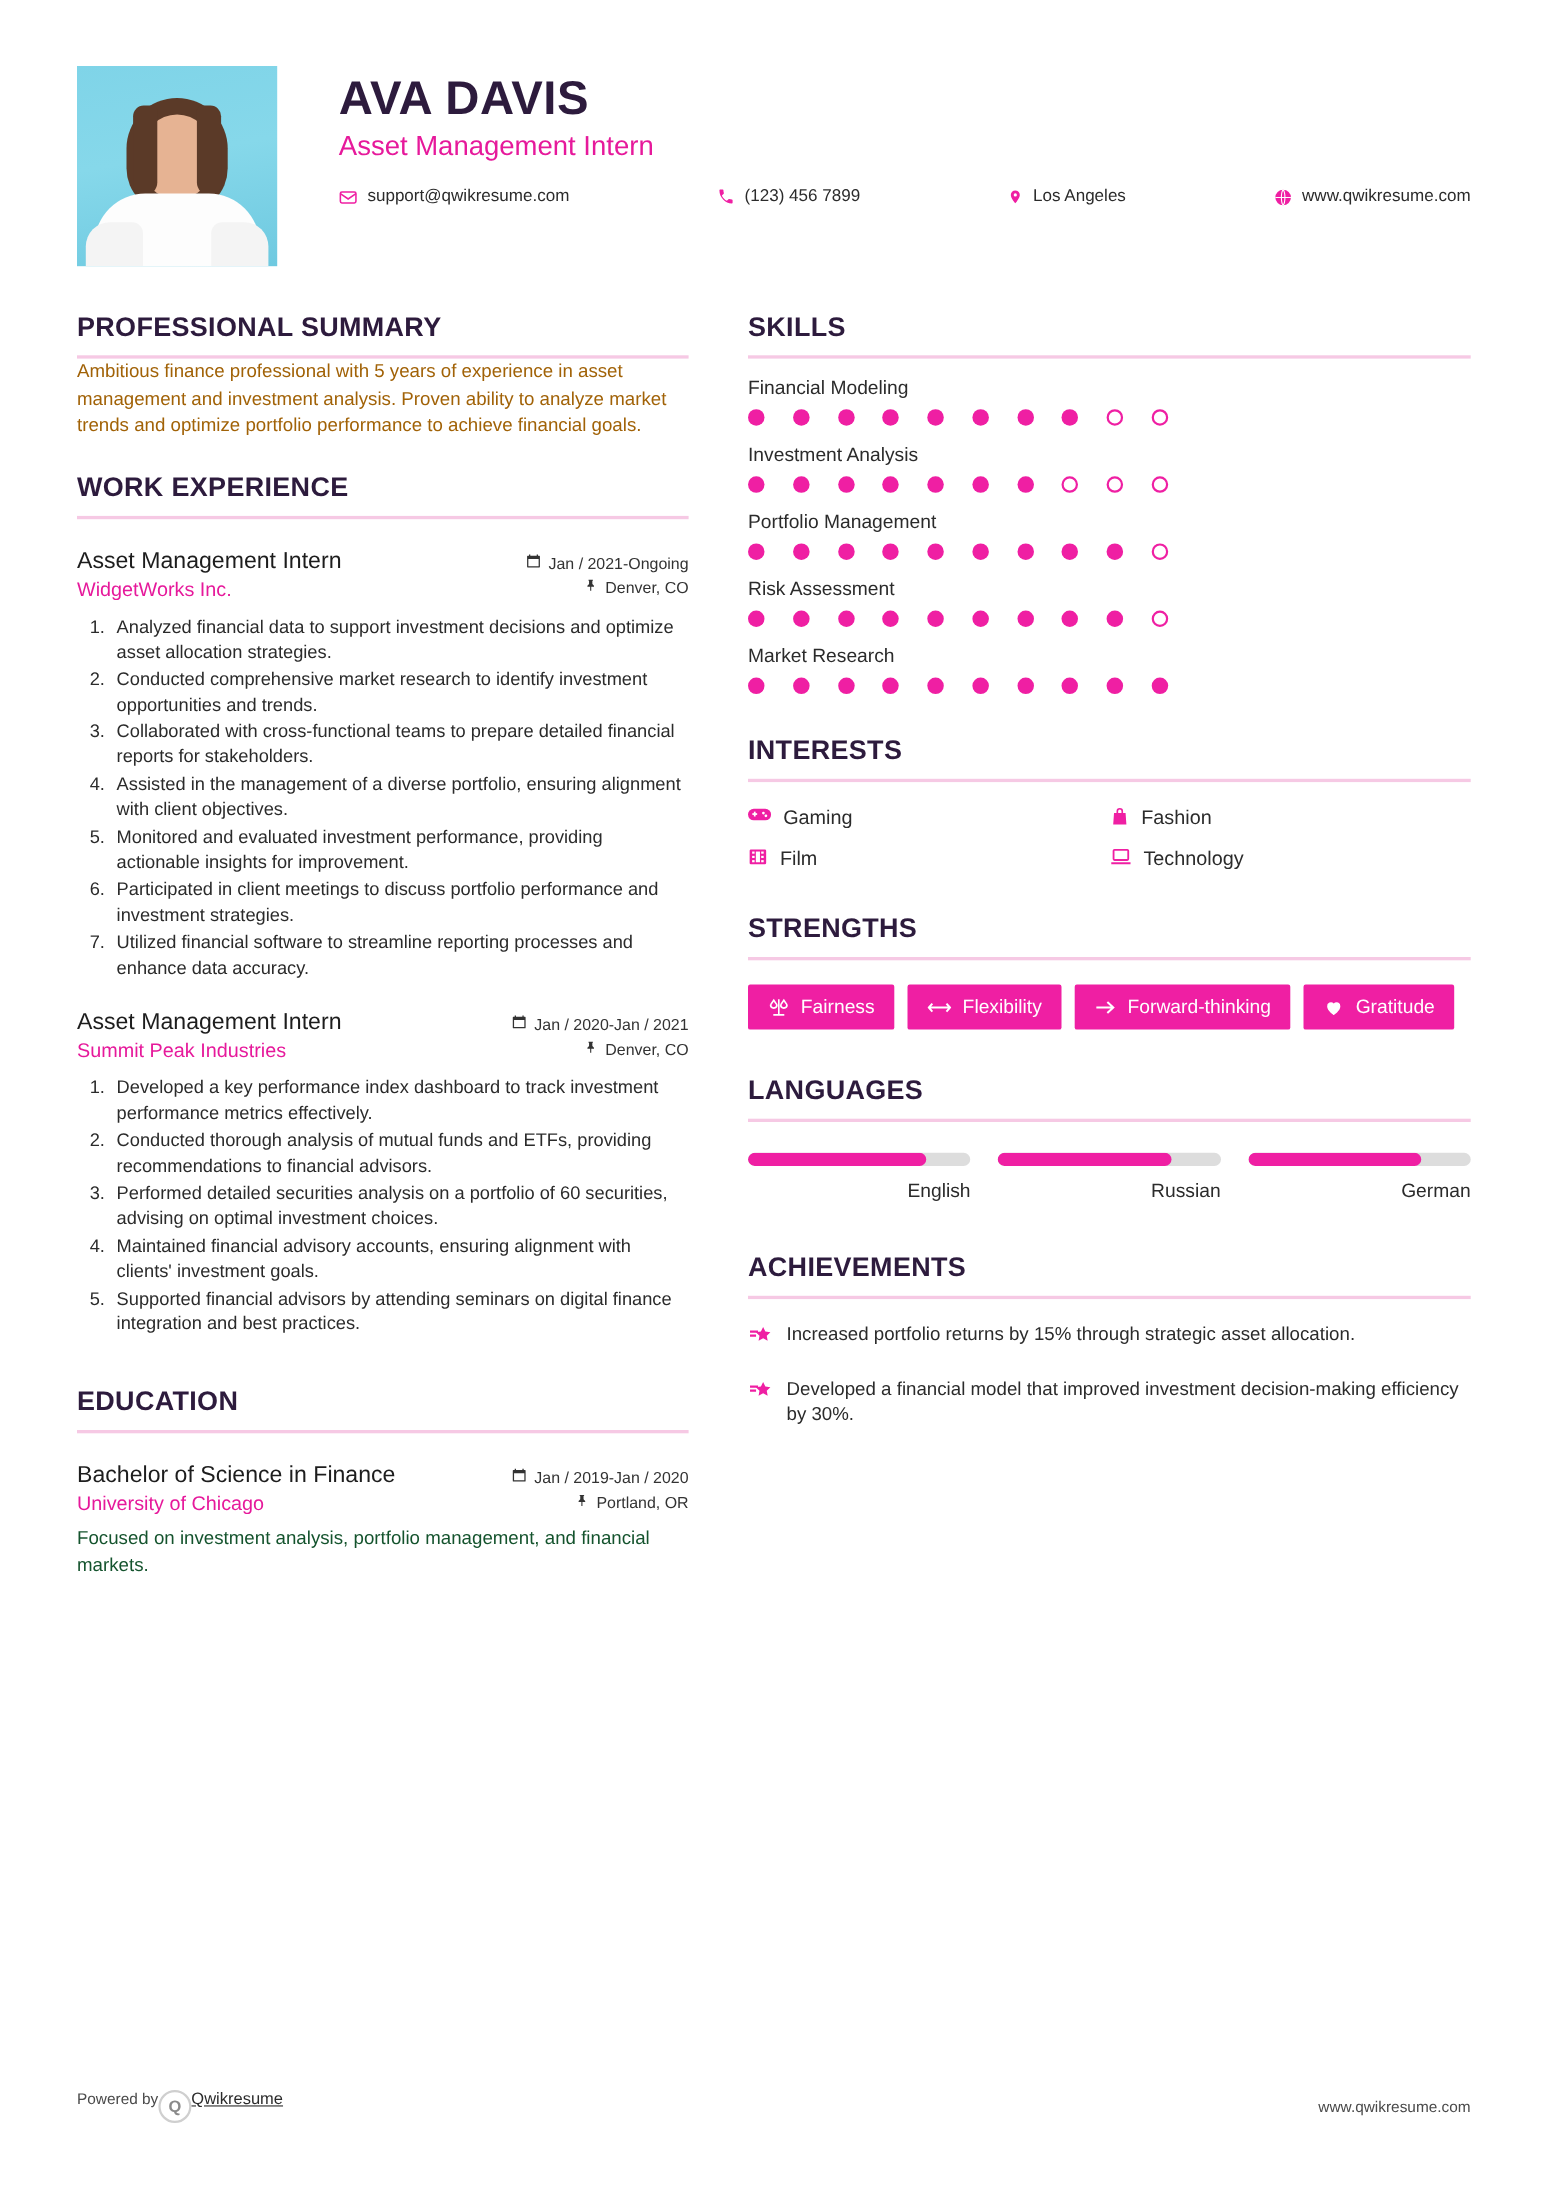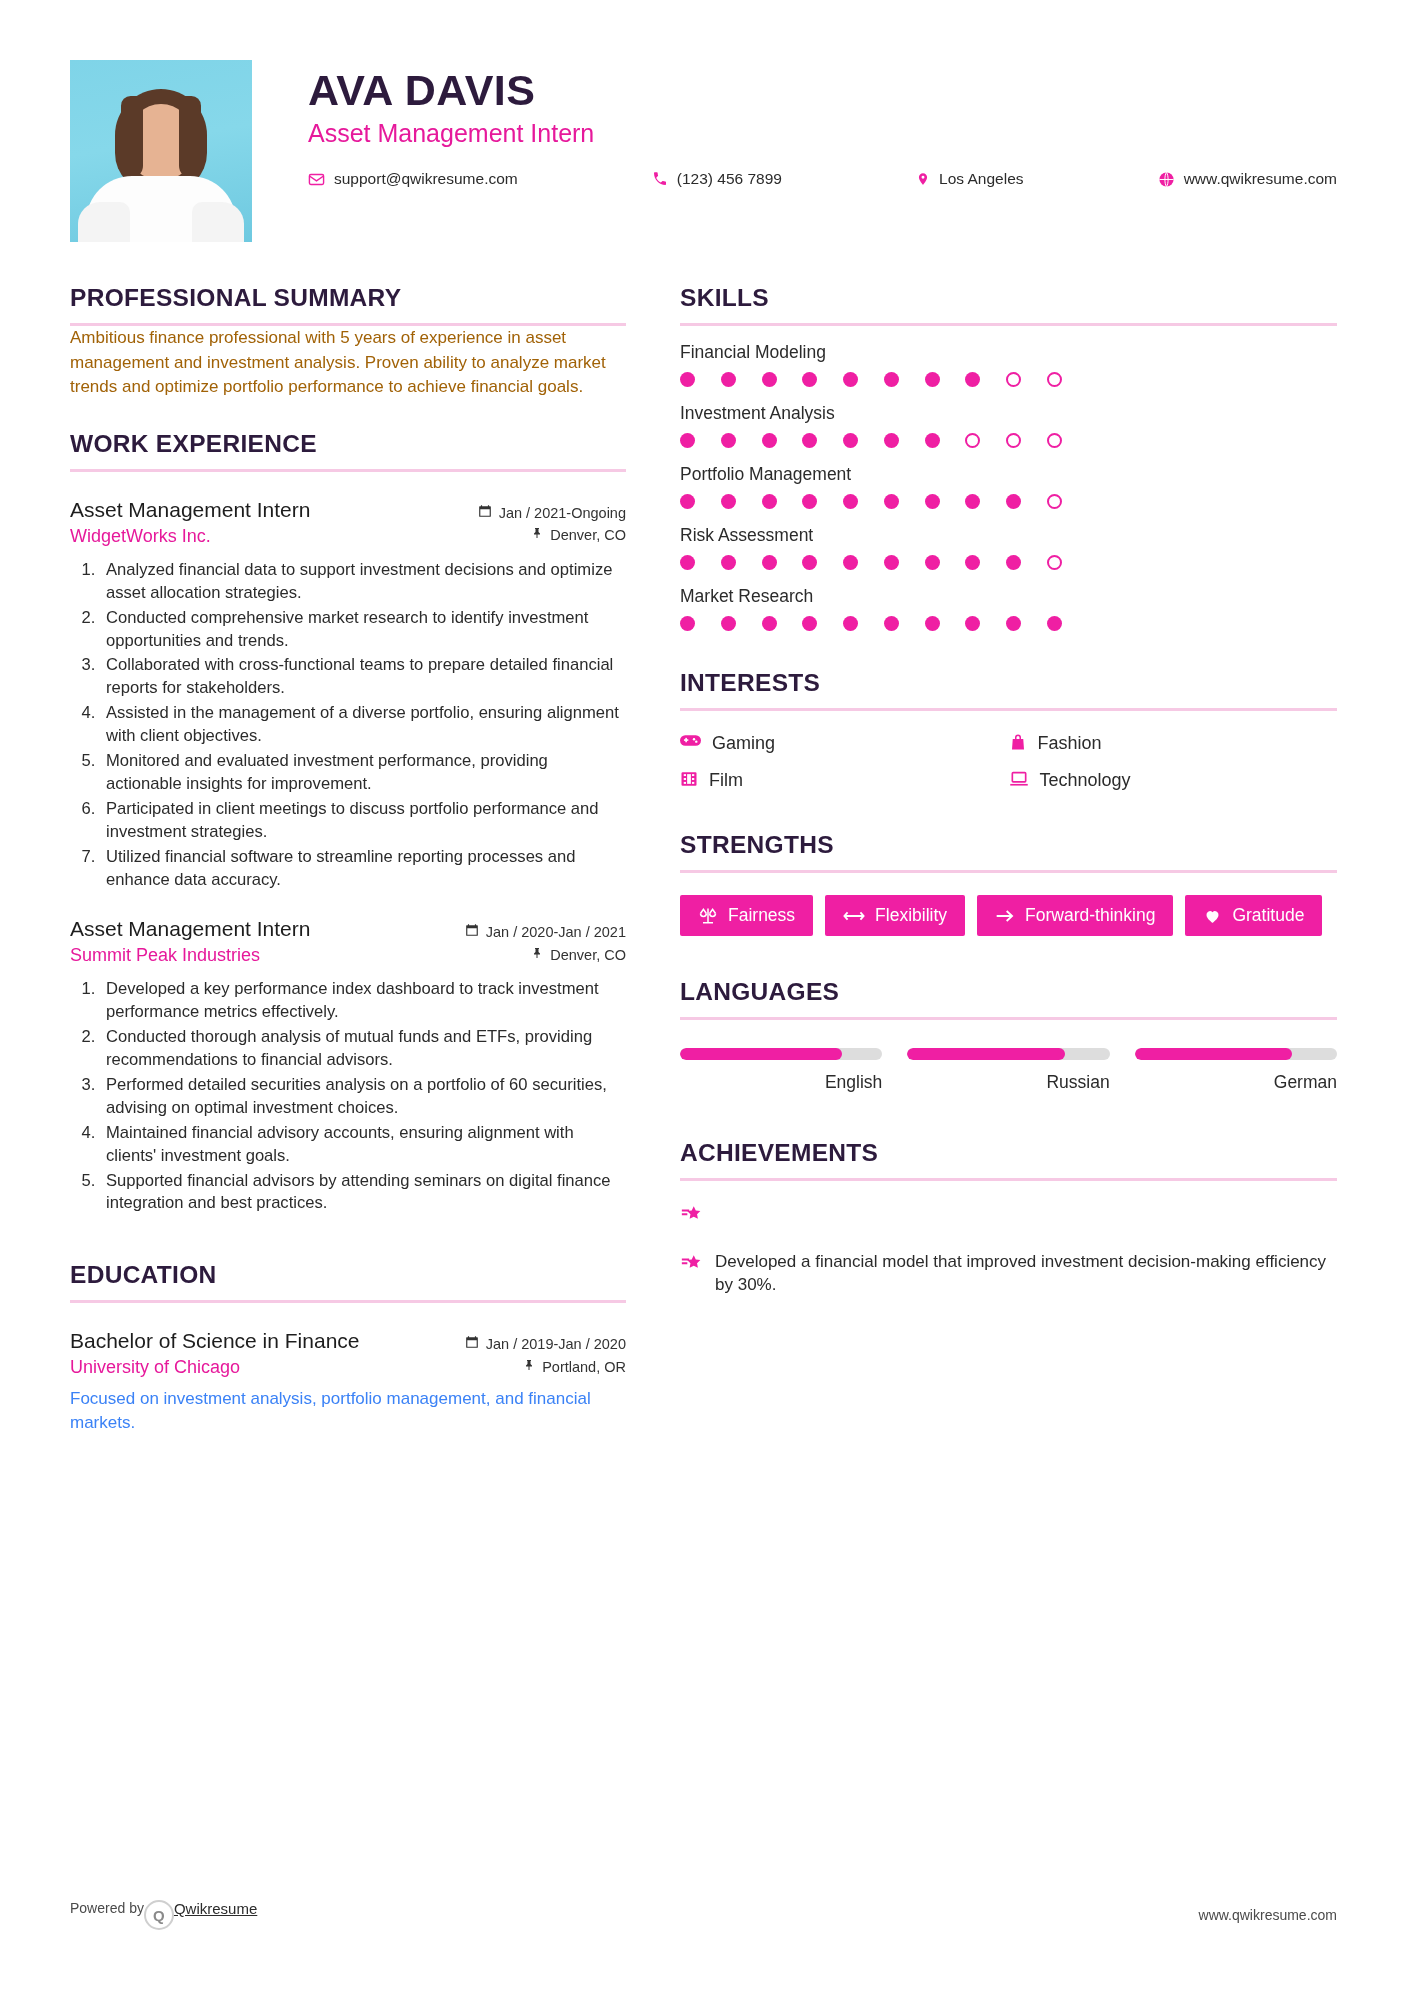--- a/index.html
+++ b/index.html
@@ -70,21 +70,21 @@
   
   .job { margin-top: 26px; }
   .job-head { display:flex; justify-content: space-between; align-items:flex-start; }
   .job-title { font-size: 21px; color:#1d1d1d; font-weight:400; }
   .job-meta { text-align:right; font-size:14.5px; color:#333; line-height:1.55; white-space:nowrap; padding-top:4px;}
   .job-meta .mrow { display:flex; align-items:center; justify-content:flex-end; gap:7px; }
   .job-company { font-size: 18px; color:#e6199b; margin-top: 4px; }
   ol.bullets { margin: 12px 0 0 30px; font-size: 16.6px; line-height: 1.38; color:#2b2b2b; }
   ol.bullets li { margin-bottom: 2px; padding-left: 6px; }
 
-  .edu-desc { font-size: 17px; line-height:1.42; color:#3b82f6; margin-top: 9px; }
+  .edu-desc { font-size: 17px; line-height:1.42; color:#14532d; margin-top: 9px; }
 
   
   .skill { margin-top: 16px; }
   .skill-name { font-size: 17.5px; color:#2b2b2b; }
   .dots { display:flex; gap: 0; margin-top: 9px; justify-content: space-between; width: 382px; }
   .dot { width: 15px; height: 15px; border-radius: 50%; }
   .dot.on { background:#ef1fa3; }
   .dot.off { background:#fff; border: 2.5px solid #ef1fa3; }
 
   
@@ -523,20 +523,21 @@
 
       <div class="sec" style="margin-top:46px;">
         <div class="sec-title">ACHIEVEMENTS</div>
         <div class="sec-rule"></div>
         <div id="ach-list">
             <div class="ach">
               <span class="aicon"><svg width="22" height="22" viewBox="0 0 24 24" fill="currentColor">
                   <path d="M2 6h8v2.2H2zM2 10h6v2.2H2z"></path>
                   <path d="M15 2.5l2.2 4.5 5 .7-3.6 3.5.9 5-4.5-2.4-4.5 2.4.9-5L7.8 7.7l5-.7z"></path>
                 </svg></span>
+              <div class="ach-text">Increased portfolio returns by 15% through strategic asset allocation.</div>
             </div>
             <div class="ach">
               <span class="aicon"><svg width="22" height="22" viewBox="0 0 24 24" fill="currentColor">
                   <path d="M2 6h8v2.2H2zM2 10h6v2.2H2z"></path>
                   <path d="M15 2.5l2.2 4.5 5 .7-3.6 3.5.9 5-4.5-2.4-4.5 2.4.9-5L7.8 7.7l5-.7z"></path>
                 </svg></span>
               <div class="ach-text">Developed a financial model that improved investment decision-making efficiency by 30%.</div>
             </div>
           </div>
       </div>

